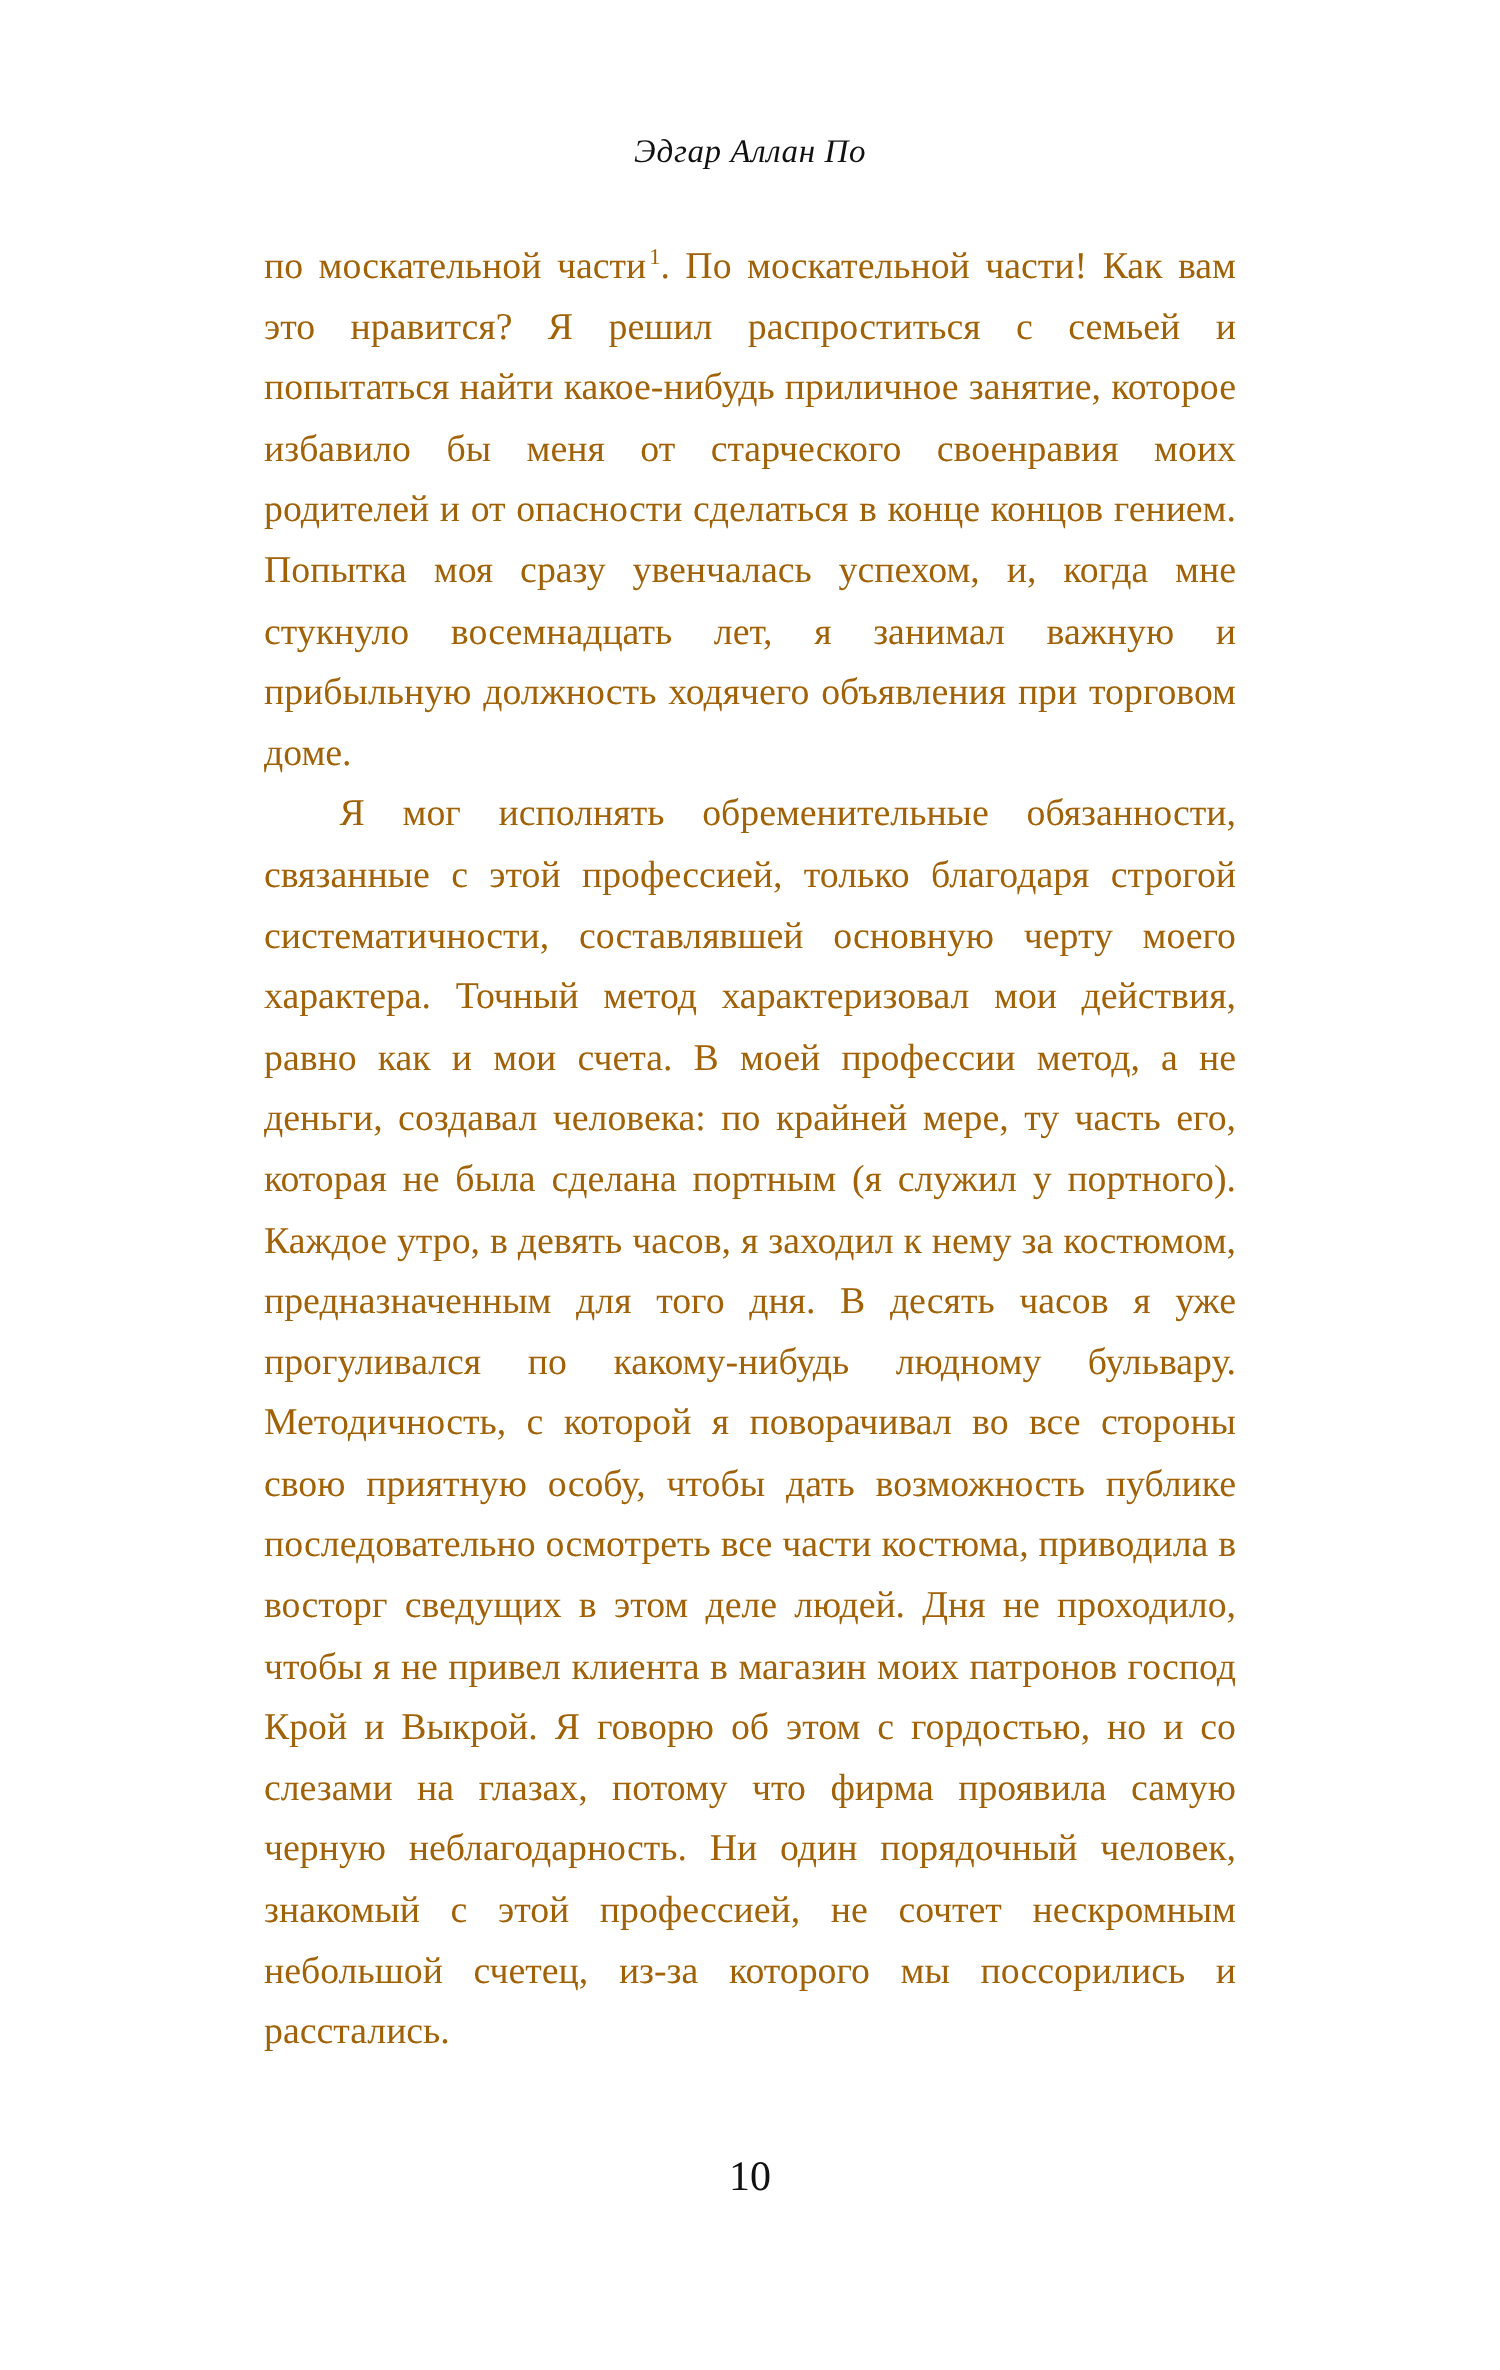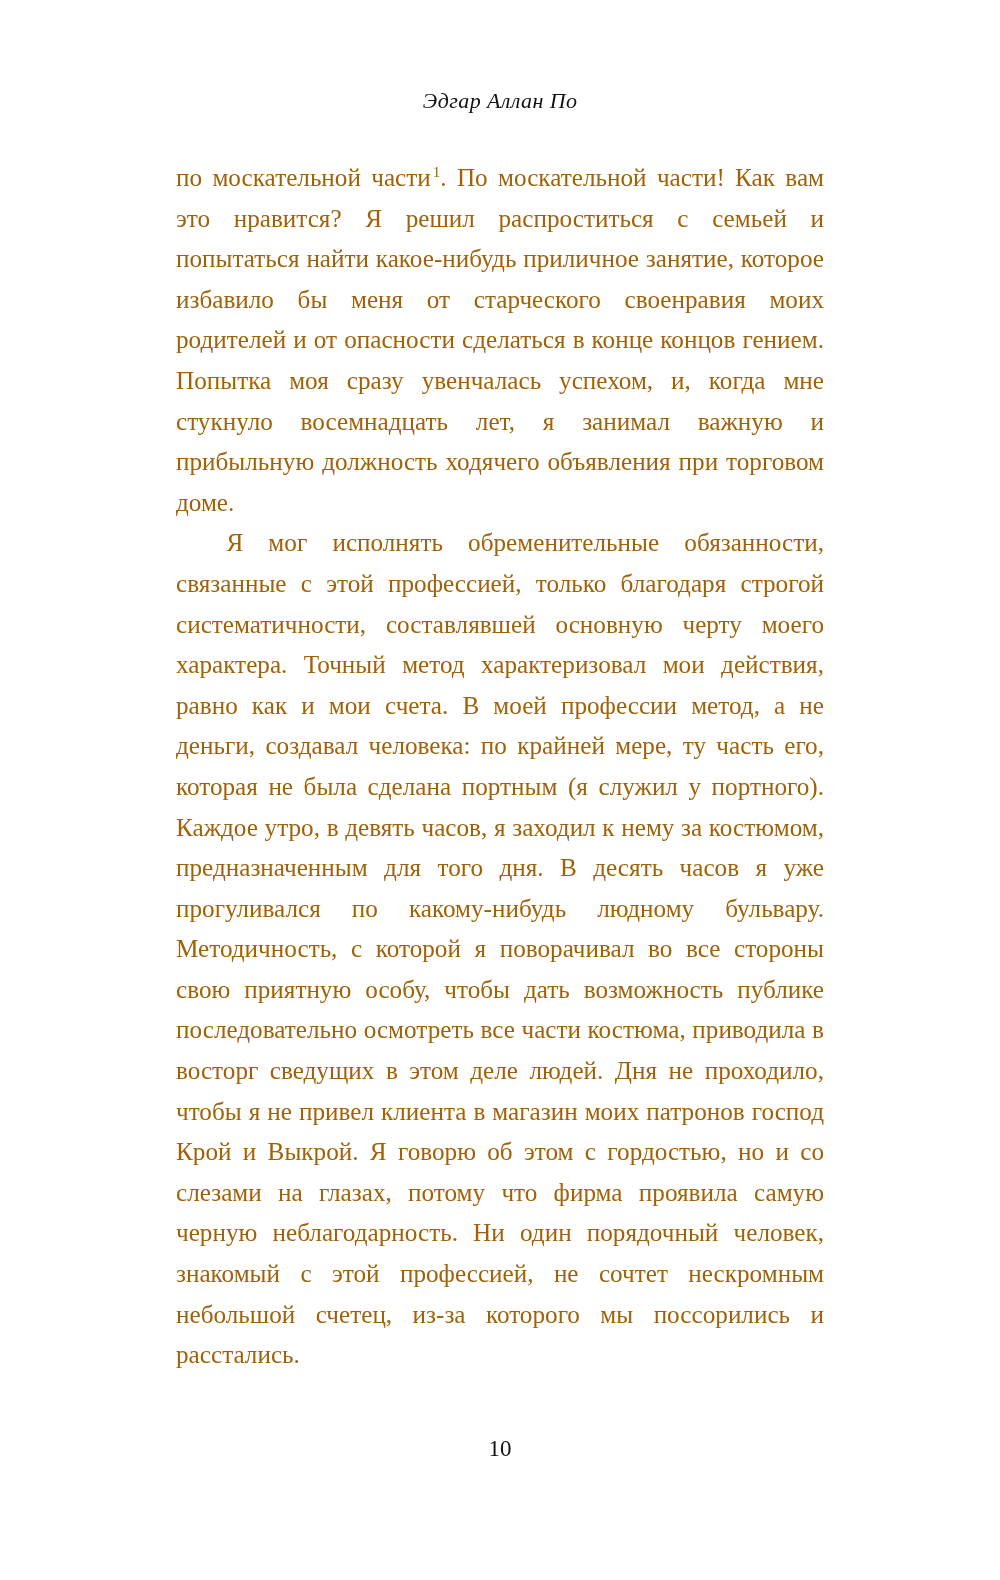--- a/index.html
+++ b/index.html
@@ -55,21 +55,21 @@
     vertical-align: super;
     line-height: 0;
     padding-left: 2px;
   }
   .folio {
     position: absolute;
     top: 1436px;
     left: 0;
     width: 1000px;
     text-align: center;
-    font-size: 23px;
+    font-size: 28px;
     color: #111111;
   }
 </style>
 </head>
 <body>
 
 <div class="page">
 
   <div class="running-head">Эдгар Аллан По</div>
 

